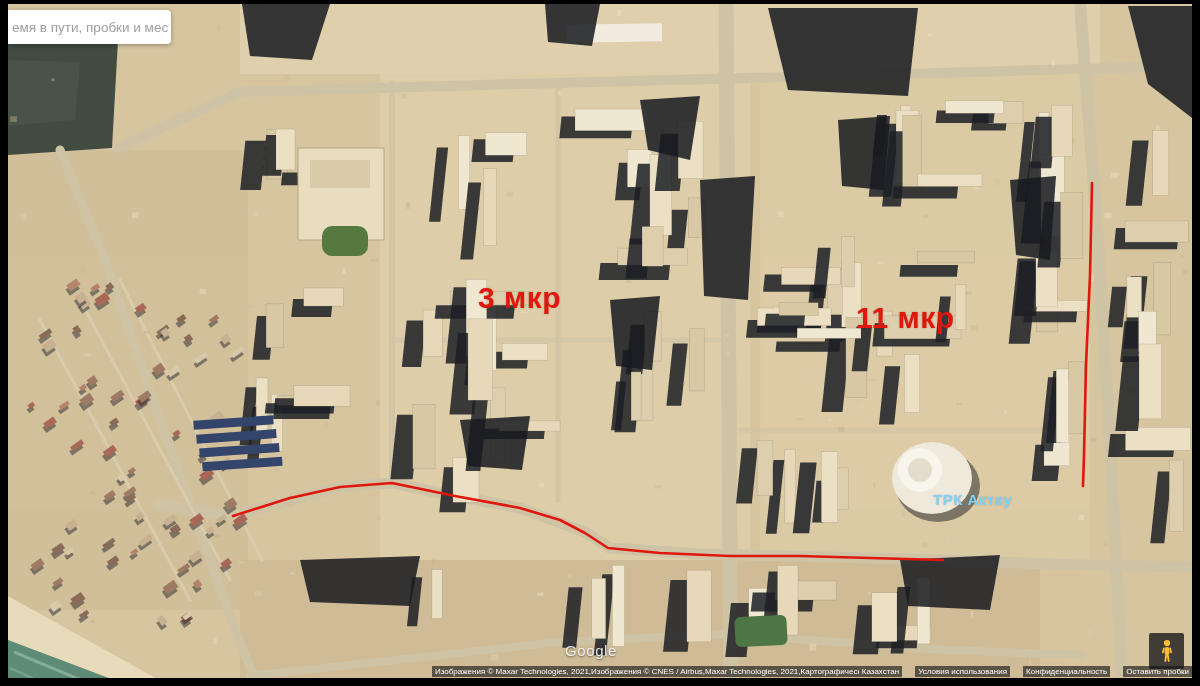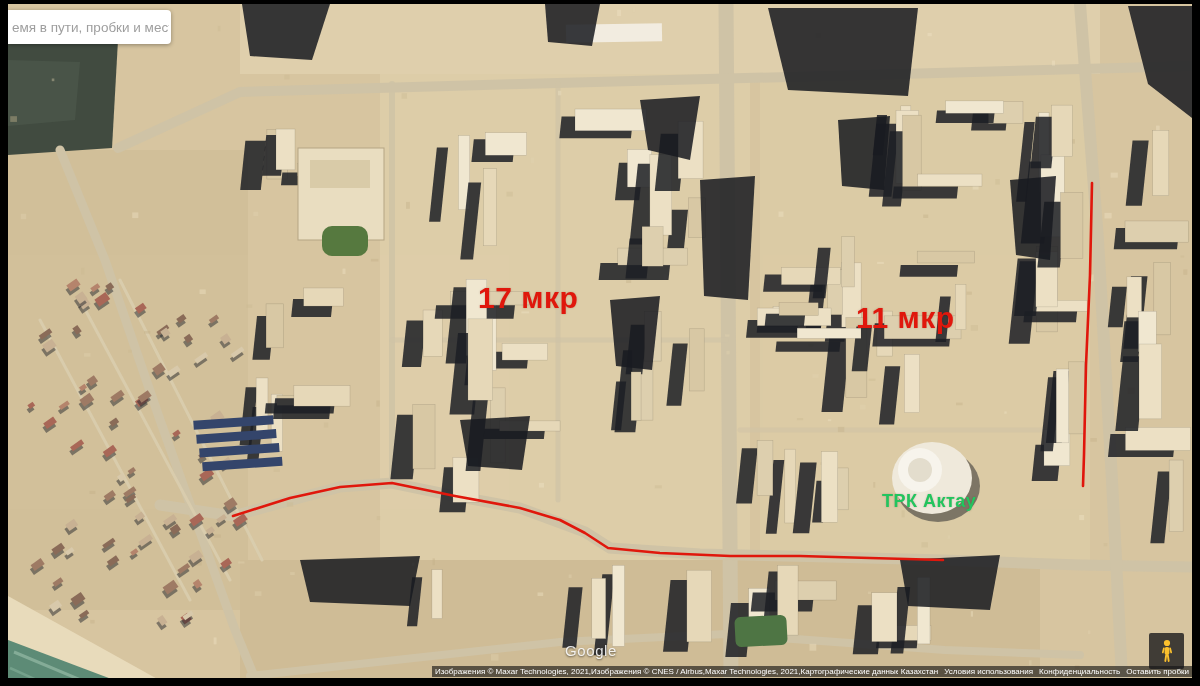--- a/index.html
+++ b/index.html
@@ -30,21 +30,21 @@
     font-size:15px;font-weight:500;color:rgba(255,255,255,.88);
     letter-spacing:.6px;text-shadow:0 1px 2px rgba(0,0,0,.55);
   }
   .attribution{
     position:absolute;left:432px;right:8px;top:666px;height:11px;
     display:flex;align-items:center;font-size:8px;line-height:9px;color:#fff;
     white-space:nowrap;overflow:hidden;
   }
   .attr-seg{background:rgba(10,10,10,.6);padding:1px 3px;}
   .attr-imagery{flex:0 1 auto;overflow:hidden;}
-  .attr-links{margin-left:auto;display:flex;}
+  .attr-links{margin-left:auto;display:flex;gap:13px;}
   .attr-item{background:rgba(10,10,10,.6);padding:1px 3px;}
   .pegman-box{
     position:absolute;left:1149px;top:633px;width:35px;height:36px;
     background:rgba(22,22,24,.78);border-radius:2px;
     display:flex;align-items:center;justify-content:center;
   }
 </style>
 </head>
 <body>
 
@@ -566,23 +566,23 @@
     <g fill="#000">
       <rect x="0" y="0" width="1200" height="4"></rect>
       <rect x="0" y="678" width="1200" height="8"></rect>
       <rect x="0" y="0" width="8" height="686"></rect>
       <rect x="1192" y="0" width="8" height="686"></rect>
     </g>
   </svg>
 </div>
 
 <div id="annotation-layer" style="position:absolute;inset:0;pointer-events:none;">
-    <div class="map-label" style="left: 478px; top: 283px; font-size: 30px; color: rgb(224, 23, 12);">17 мкр</div>
+    <div class="map-label" style="left: 478px; top: 283px; font-size: 30px; color: rgb(224, 23, 12);">3 мкр</div>
     <div class="map-label" style="left: 856px; top: 303px; font-size: 30px; color: rgb(224, 23, 12);">11 мкр</div>
-    <div class="map-label" style="left: 882px; top: 492px; font-size: 18px; color: #22c55e;">ТРК Актау</div>
+    <div class="map-label" style="left: 933px; top: 492px; font-size: 15px; color: #7dd3fc;">ТРК Актау</div>
   </div>
 
 <div class="search-box">
   <input type="text" placeholder="емя в пути, пробки и места" style="">
 </div>
 
 <div class="google-logo">Google</div>
 
 <div class="attribution">
   <span class="attr-seg attr-imagery">Изображения © Maxar Technologies, 2021,Изображения © CNES / Airbus,Maxar Technologies, 2021,Картографические данные ©, 2021</span>

